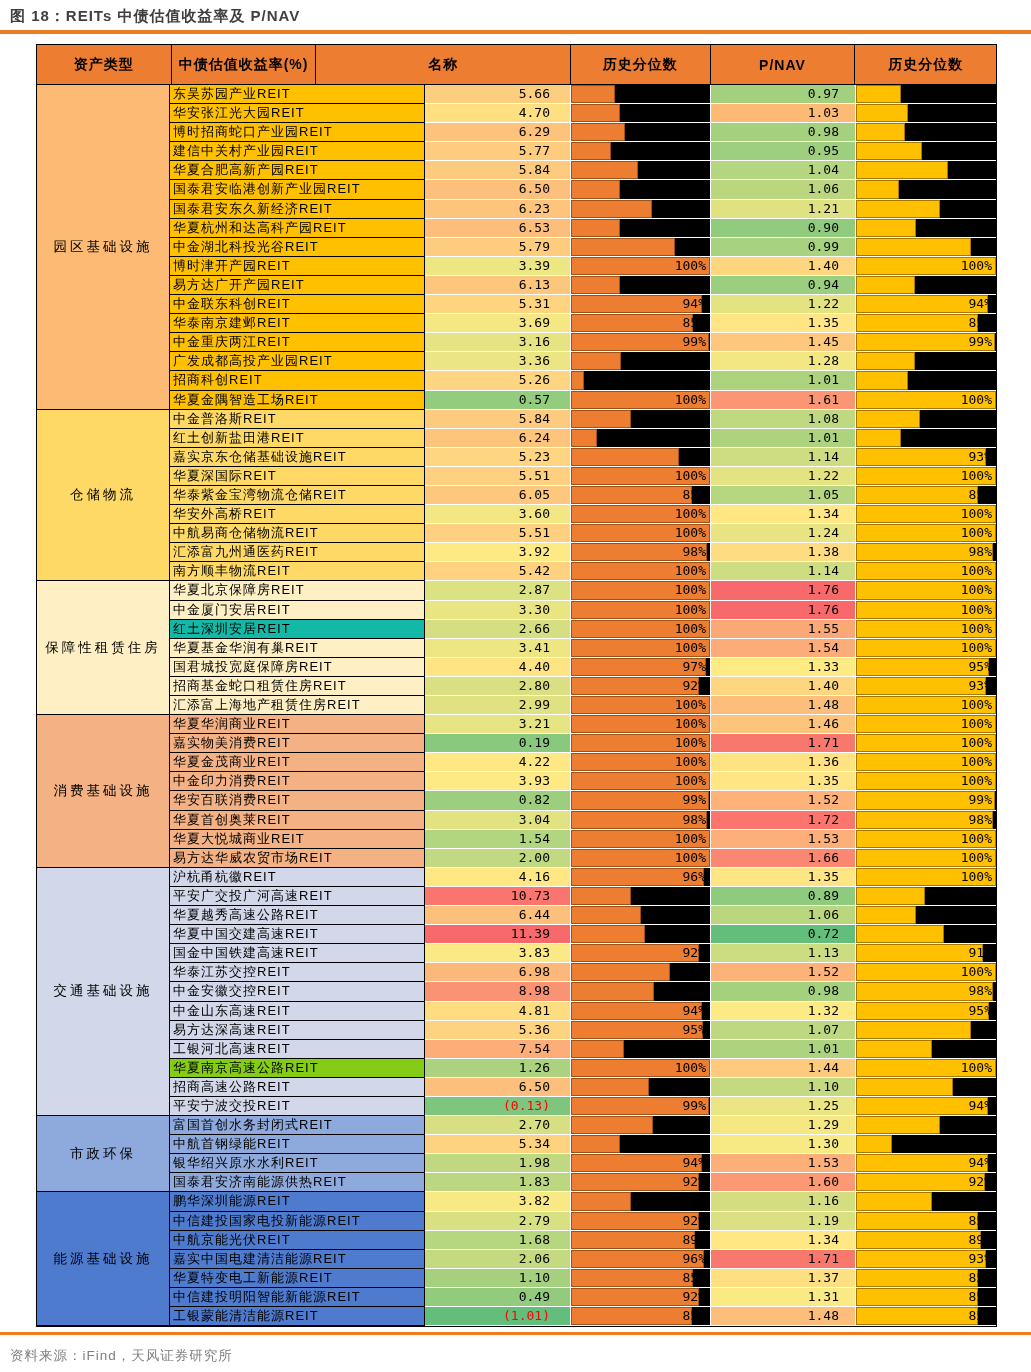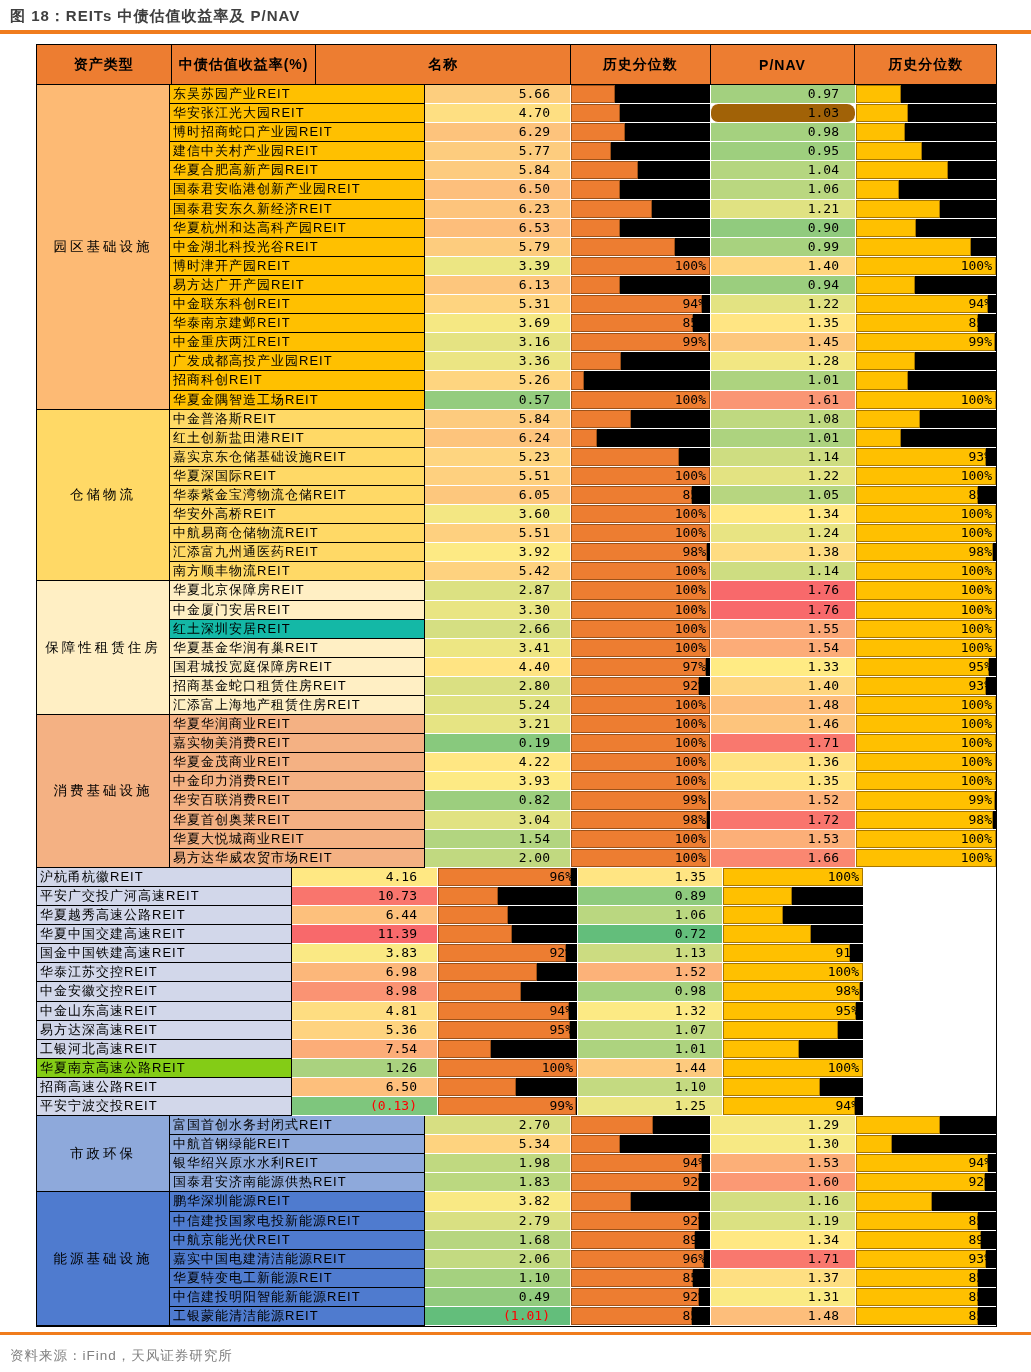--- a/index.html
+++ b/index.html
@@ -70,21 +70,21 @@
               <div class="cell pct-cell pct2" style="background: rgb(0, 0, 0);">
                 <div class="bar" style="width: 32%; background: rgb(255, 192, 0);"></div>
               </div>
             </div>
             <div class="drow">
               <div class="cell name-cell" style="background: rgb(255, 192, 0);">华安张江光大园REIT</div>
               <div class="cell num yield-cell" style="background: rgb(254, 223, 130);">4.70</div>
               <div class="cell pct-cell pct1" style="background: rgb(0, 0, 0);">
                 <div class="bar" style="width: 35%; background: rgb(237, 125, 49);"></div>
               </div>
-              <div class="cell num pnav-cell" style="background: #a16207; border-radius: 8px;">1.03</div>
+              <div class="cell num pnav-cell" style="background: #fdba74;">1.03</div>
               <div class="cell pct-cell pct2" style="background: rgb(0, 0, 0);">
                 <div class="bar" style="width: 37%; background: rgb(255, 192, 0);"></div>
               </div>
             </div>
             <div class="drow">
               <div class="cell name-cell" style="background: rgb(255, 192, 0);">博时招商蛇口产业园REIT</div>
               <div class="cell num yield-cell" style="background: rgb(253, 195, 124);">6.29</div>
               <div class="cell pct-cell pct1" style="background: rgb(0, 0, 0);">
                 <div class="bar" style="width: 39%; background: rgb(237, 125, 49);"></div>
               </div>
@@ -452,21 +452,21 @@
                 <span class="pct-label">92%</span>
               </div>
               <div class="cell num pnav-cell" style="background: rgb(254, 214, 128);">1.40</div>
               <div class="cell pct-cell pct2" style="background: rgb(0, 0, 0);">
                 <div class="bar" style="width: 93%; background: rgb(255, 192, 0);"></div>
                 <span class="pct-label">93%</span>
               </div>
             </div>
             <div class="drow">
               <div class="cell name-cell" style="background: rgb(255, 239, 196);">汇添富上海地产租赁住房REIT</div>
-              <div class="cell num yield-cell" style="background: rgb(224, 226, 130);">5.24</div>
+              <div class="cell num yield-cell" style="background: rgb(224, 226, 130);">2.99</div>
               <div class="cell pct-cell pct1" style="background: rgb(0, 0, 0);">
                 <div class="bar" style="width: 100%; background: rgb(237, 125, 49);"></div>
                 <span class="pct-label">100%</span>
               </div>
               <div class="cell num pnav-cell" style="background: rgb(253, 190, 123);">1.48</div>
               <div class="cell pct-cell pct2" style="background: rgb(0, 0, 0);">
                 <div class="bar" style="width: 100%; background: rgb(255, 192, 0);"></div>
                 <span class="pct-label">100%</span>
               </div>
             </div>
@@ -575,20 +575,21 @@
               </div>
               <div class="cell num pnav-cell" style="background: rgb(250, 135, 113);">1.66</div>
               <div class="cell pct-cell pct2" style="background: rgb(0, 0, 0);">
                 <div class="bar" style="width: 100%; background: rgb(255, 192, 0);"></div>
                 <span class="pct-label">100%</span>
               </div>
             </div>
           </div>
         </div>
         <div class="grow">
+          <div class="type-cell" style="background: rgb(210, 215, 234);">交通基础设施</div>
           <div class="rows">
             <div class="drow">
               <div class="cell name-cell" style="background: rgb(210, 215, 234);">沪杭甬杭徽REIT</div>
               <div class="cell num yield-cell" style="background: rgb(255, 232, 131);">4.16</div>
               <div class="cell pct-cell pct1" style="background: rgb(0, 0, 0);">
                 <div class="bar" style="width: 96%; background: rgb(237, 125, 49);"></div>
                 <span class="pct-label">96%</span>
               </div>
               <div class="cell num pnav-cell" style="background: rgb(255, 229, 131);">1.35</div>
               <div class="cell pct-cell pct2" style="background: rgb(0, 0, 0);">

